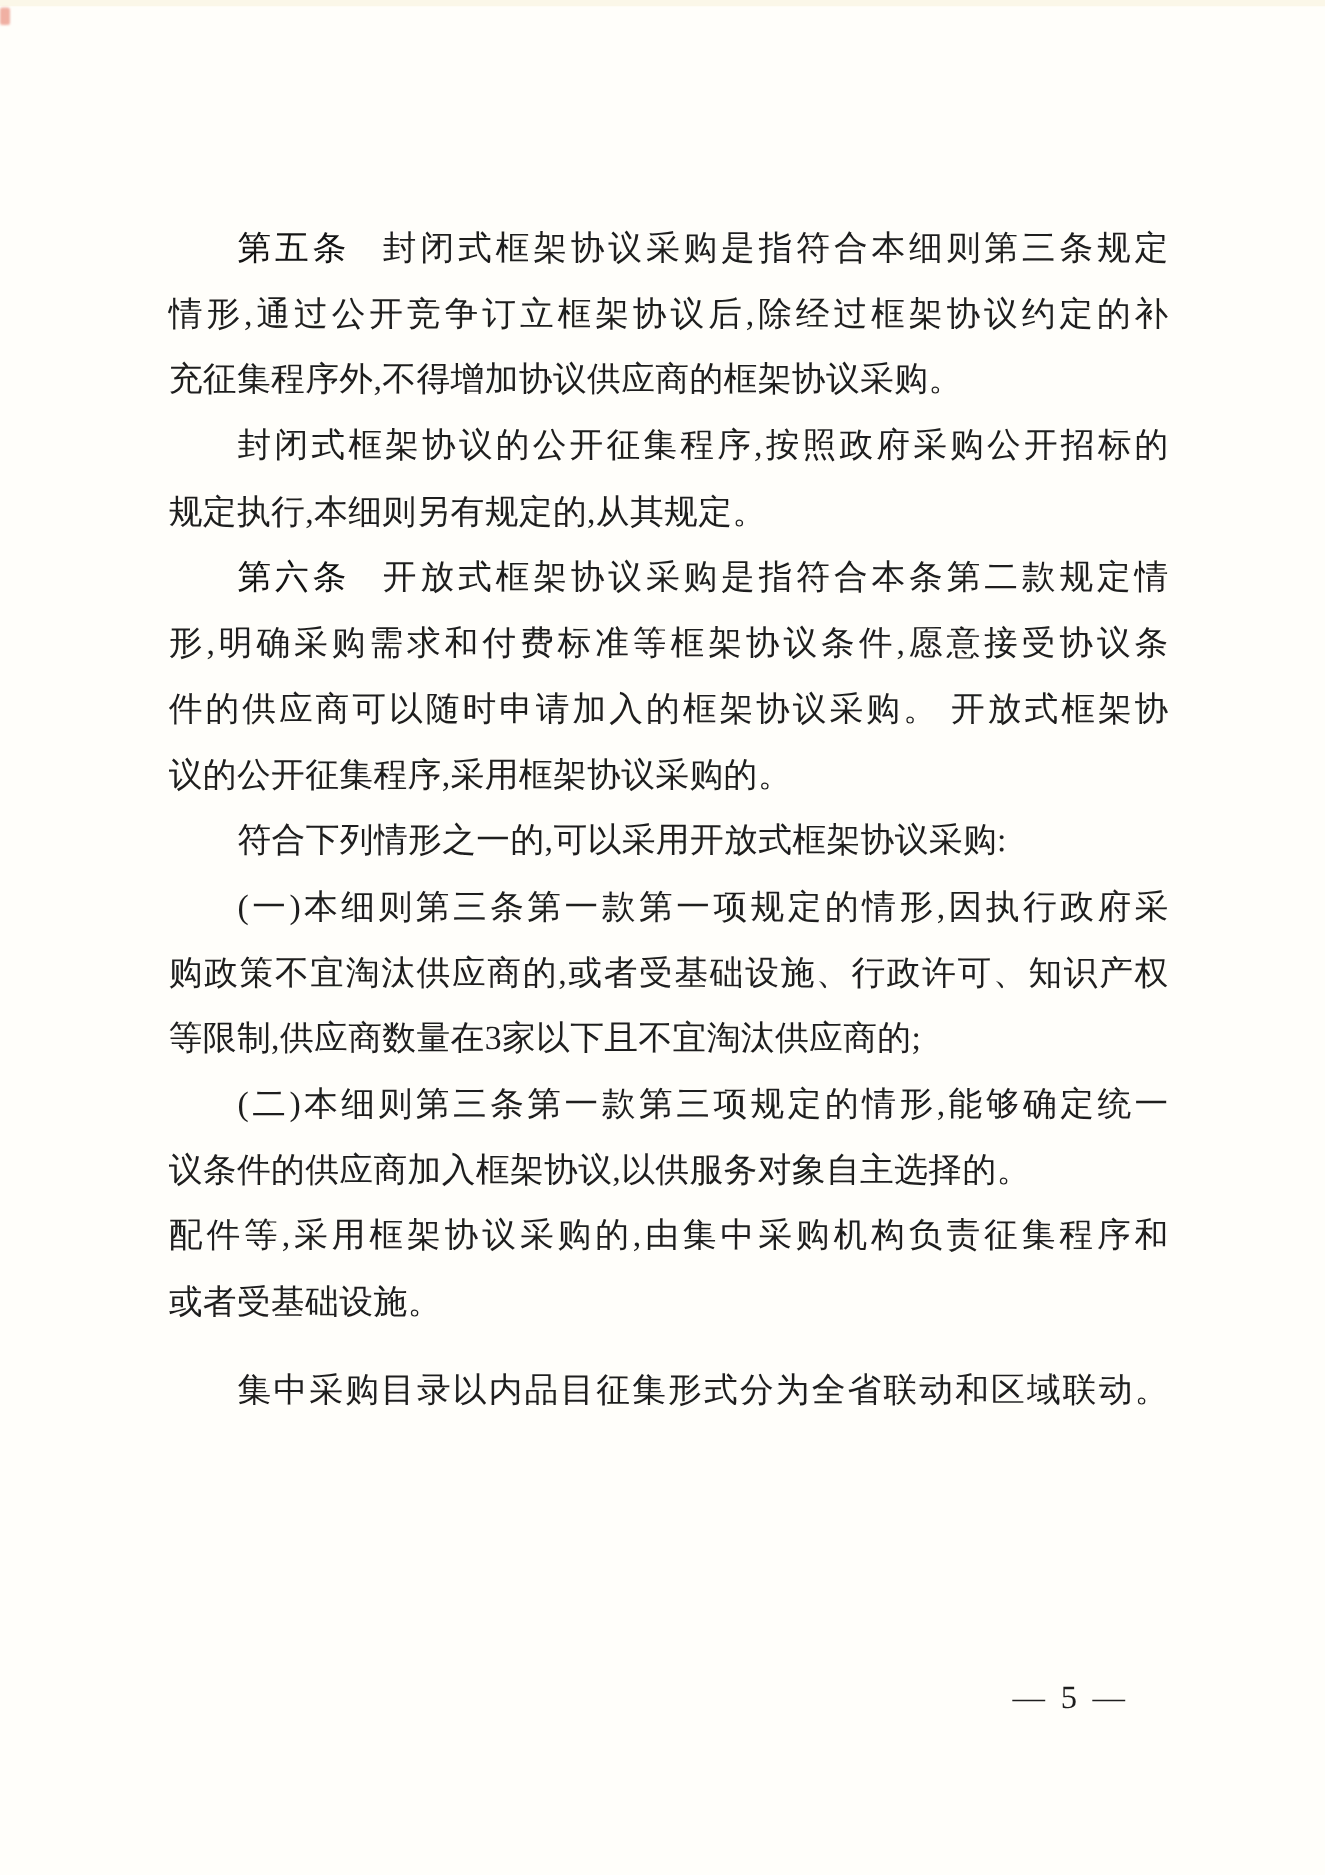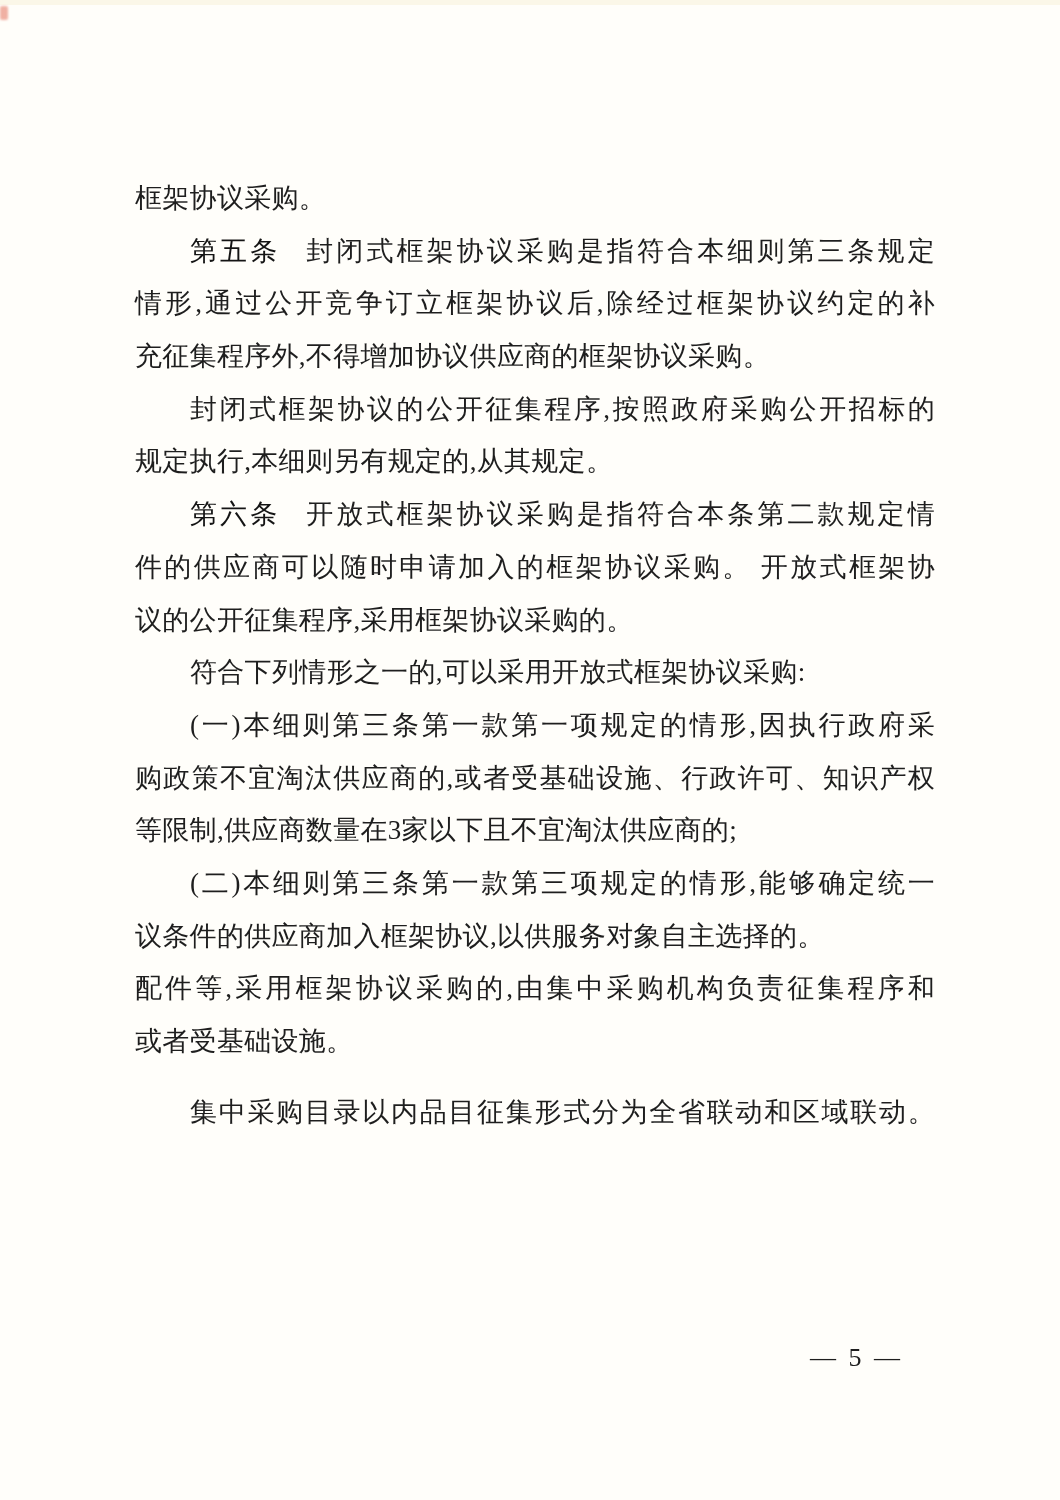--- a/index.html
+++ b/index.html
@@ -39,30 +39,30 @@
   }
 </style>
 </head>
 <body>
 
 <div class="page">
   <div class="edge-tint"></div>
   <div class="red-speck"></div>
 
   <div class="textblock">
-    <div class="line end">框架协议采购。</div>
 
     <div class="line indent full"><span class="head">第五条</span><span>封闭式框架协议采购是指符合本细则第三条规定</span></div>
     <div class="line full">情形,通过公开竞争订立框架协议后,除经过框架协议约定的补</div>
     <div class="line end">充征集程序外,不得增加协议供应商的框架协议采购。</div>
 
     <div class="line indent full">封闭式框架协议的公开征集程序,按照政府采购公开招标的</div>
     <div class="line end">规定执行,本细则另有规定的,从其规定。</div>
 
     <div class="line indent full"><span class="head">第六条</span><span>开放式框架协议采购是指符合本条第二款规定情</span></div>
+    <div class="line full">形,明确采购需求和付费标准等框架协议条件,愿意接受协议条</div>
     <div class="line full">件的供应商可以随时申请加入的框架协议采购。 开放式框架协</div>
     <div class="line end">议的公开征集程序,采用框架协议采购的。</div>
 
     <div class="line indent end">符合下列情形之一的,可以采用开放式框架协议采购:</div>
 
     <div class="line indent full">(一)本细则第三条第一款第一项规定的情形,因执行政府采</div>
     <div class="line full">购政策不宜淘汰供应商的,或者受基础设施、行政许可、知识产权</div>
     <div class="line end">等限制,供应商数量在3家以下且不宜淘汰供应商的;</div>
 
     <div class="line indent full">(二)本细则第三条第一款第三项规定的情形,能够确定统一</div>

